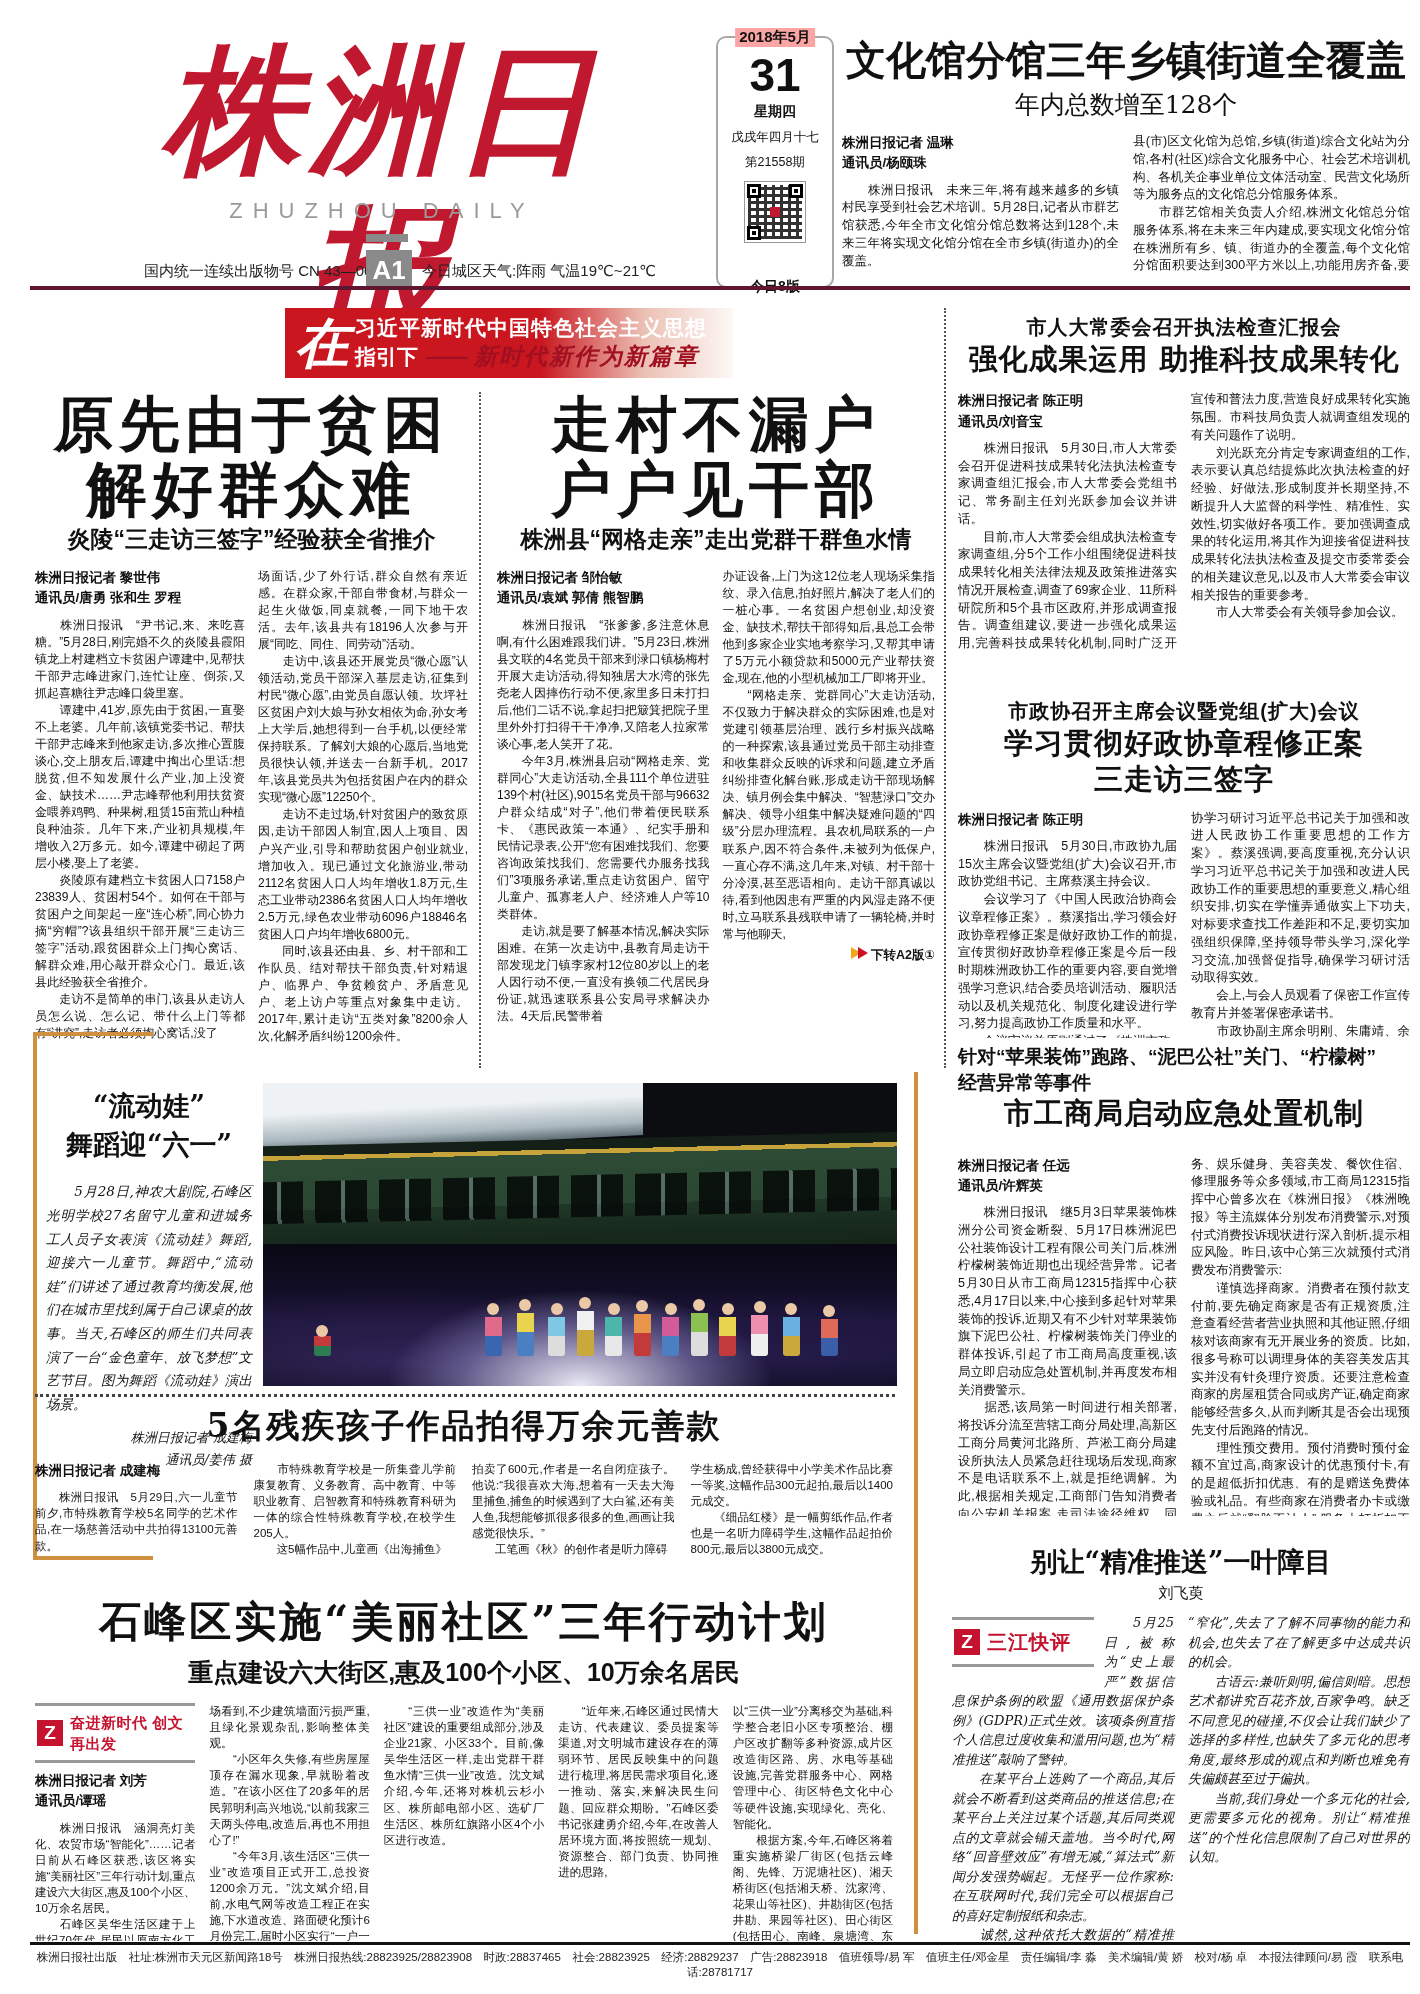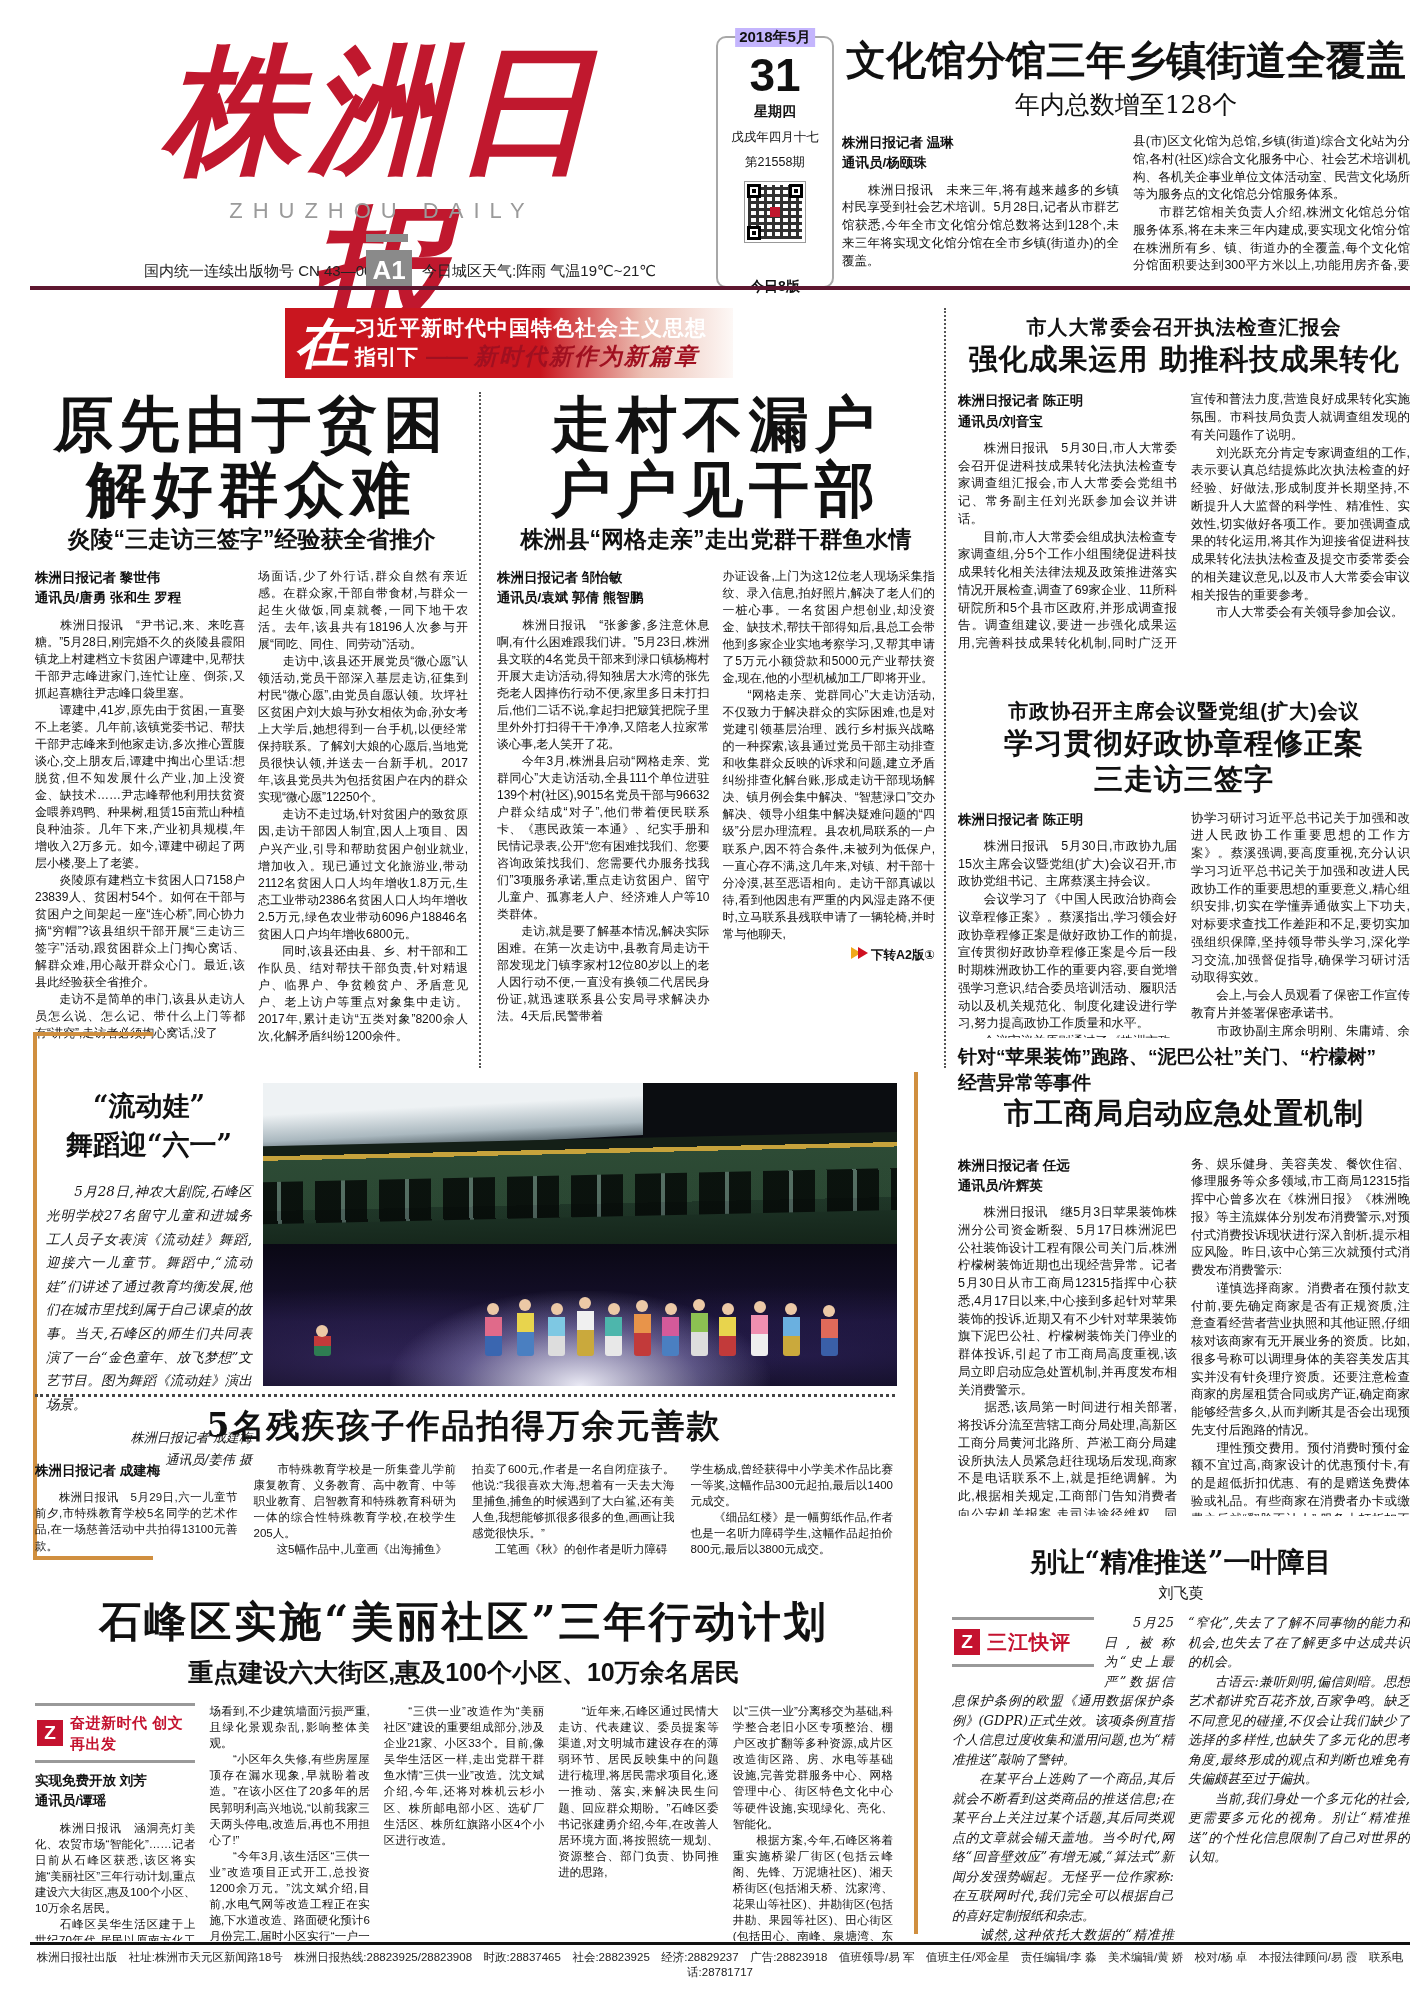--- a/index.html
+++ b/index.html
@@ -13,21 +13,21 @@
             letter-spacing:8px;text-align:center;}
   .mh-sub{left:92px;top:198px;width:580px;text-align:center;color:#9a9a9a;font-size:22px;letter-spacing:10px;}
   .mh-bar{left:366px;top:234px;width:42px;height:8px;background:#8a8a8a;}
   .publine{left:140px;top:250px;width:560px;font-size:15px;color:#222;}
   .pub-issn{position:absolute;left:4px;top:12px;}
   .a1box{position:absolute;left:226px;top:0;width:46px;height:40px;background:#8a8a8a;color:#fff;
          font-size:26px;font-weight:bold;text-align:center;line-height:40px;}
   .pub-weather{position:absolute;left:282px;top:12px;}
   
   .datebox{left:716px;top:36px;width:114px;height:248px;border:2px solid #a8a8a8;border-radius:10px;text-align:center;}
-  .db-month{position:absolute;left:50%;top:-10px;transform:translateX(-50%);background:#c4b5fd;padding:0 4px;
+  .db-month{position:absolute;left:50%;top:-10px;transform:translateX(-50%);background:#fca5a5;padding:0 4px;
             font-size:15px;white-space:nowrap;font-weight:bold;}
   .db-day{margin-top:12px;font-size:46px;font-weight:bold;line-height:1.1;}
   .db-week{font-size:14px;font-weight:bold;margin-top:2px;}
   .db-lunar{font-size:12.5px;margin-top:8px;}
   .db-issue{font-size:12.5px;margin-top:8px;}
   .qr{position:relative;width:60px;height:60px;margin:10px auto 0;background:#fff;border:1px solid #999;}
   .qr-dots{position:absolute;inset:3px;background:
       repeating-linear-gradient(0deg,#000 0 3px,transparent 3px 7px),
       repeating-linear-gradient(90deg,#000 0 3px,#fff 3px 8px);opacity:.8;}
   .qr-eye{position:absolute;width:14px;height:14px;border:3px solid #000;background:#fff;box-sizing:border-box;}
@@ -361,21 +361,21 @@
 
   <div class="abs sf">
     <div class="sf-hl">石峰区实施“美丽社区”三年行动计划</div>
     <div class="sf-sub">重点建设六大街区,惠及100个小区、10万余名居民</div>
     <div class="sf-body">
       <div class="sf-col">
         <div class="sfbadge">
           <span class="zbox">Z</span>
           <span class="sfbadge-txt">奋进新时代 创文再出发</span>
         </div>
-        <div class="byline">实现免费开放 刘芳
+        <div class="byline">株洲日报记者 刘芳
 通讯员/谭瑶</div>
         <div class="txt">　　株洲日报讯　涵洞亮灯美化、农贸市场“智能化”……记者日前从石峰区获悉,该区将实施“美丽社区”三年行动计划,重点建设六大街区,惠及100个小区、10万余名居民。
 　　石峰区吴华生活区建于上世纪70年代,居民以原南方化工有限责任公司职工为主,共10栋房屋、457户,记者在现</div>
       </div>
       <div class="sf-col txt">场看到,不少建筑墙面污损严重,且绿化景观杂乱,影响整体美观。
 　　“小区年久失修,有些房屋屋顶存在漏水现象,早就盼着改造。”在该小区住了20多年的居民郭明利高兴地说,“以前我家三天两头停电,改造后,再也不用担心了!”
 　　“今年3月,该生活区“三供一业”改造项目正式开工,总投资1200余万元。”沈文斌介绍,目前,水电气网等改造工程正在实施,下水道改造、路面硬化预计6月份完工,届时小区实行“一户一表”制,居民只要按时缴费,停电停水的事就不会再发生。</div>
       <div class="sf-col txt">　　“三供一业”改造作为“美丽社区”建设的重要组成部分,涉及企业21家、小区33个。目前,像吴华生活区一样,走出党群干群鱼水情“三供一业”改造。沈文斌介绍,今年,还将对株机云杉小区、株所邮电部小区、选矿厂生活区、株所红旗路小区4个小区进行改造。</div>
       <div class="sf-col txt">　　“近年来,石峰区通过民情大走访、代表建议、委员提案等渠道,对文明城市建设存在的薄弱环节、居民反映集中的问题进行梳理,将居民需求项目化,逐一推动、落实,来解决民生问题、回应群众期盼。”石峰区委书记张建勇介绍,今年,在改善人居环境方面,将按照统一规划、资源整合、部门负责、协同推进的思路,</div>
       <div class="sf-col txt">以“三供一业”分离移交为基础,科学整合老旧小区专项整治、棚户区改扩翻等多种资源,成片区改造街区路、房、水电等基础设施,完善党群服务中心、网格管理中心、街区特色文化中心等硬件设施,实现绿化、亮化、智能化。

